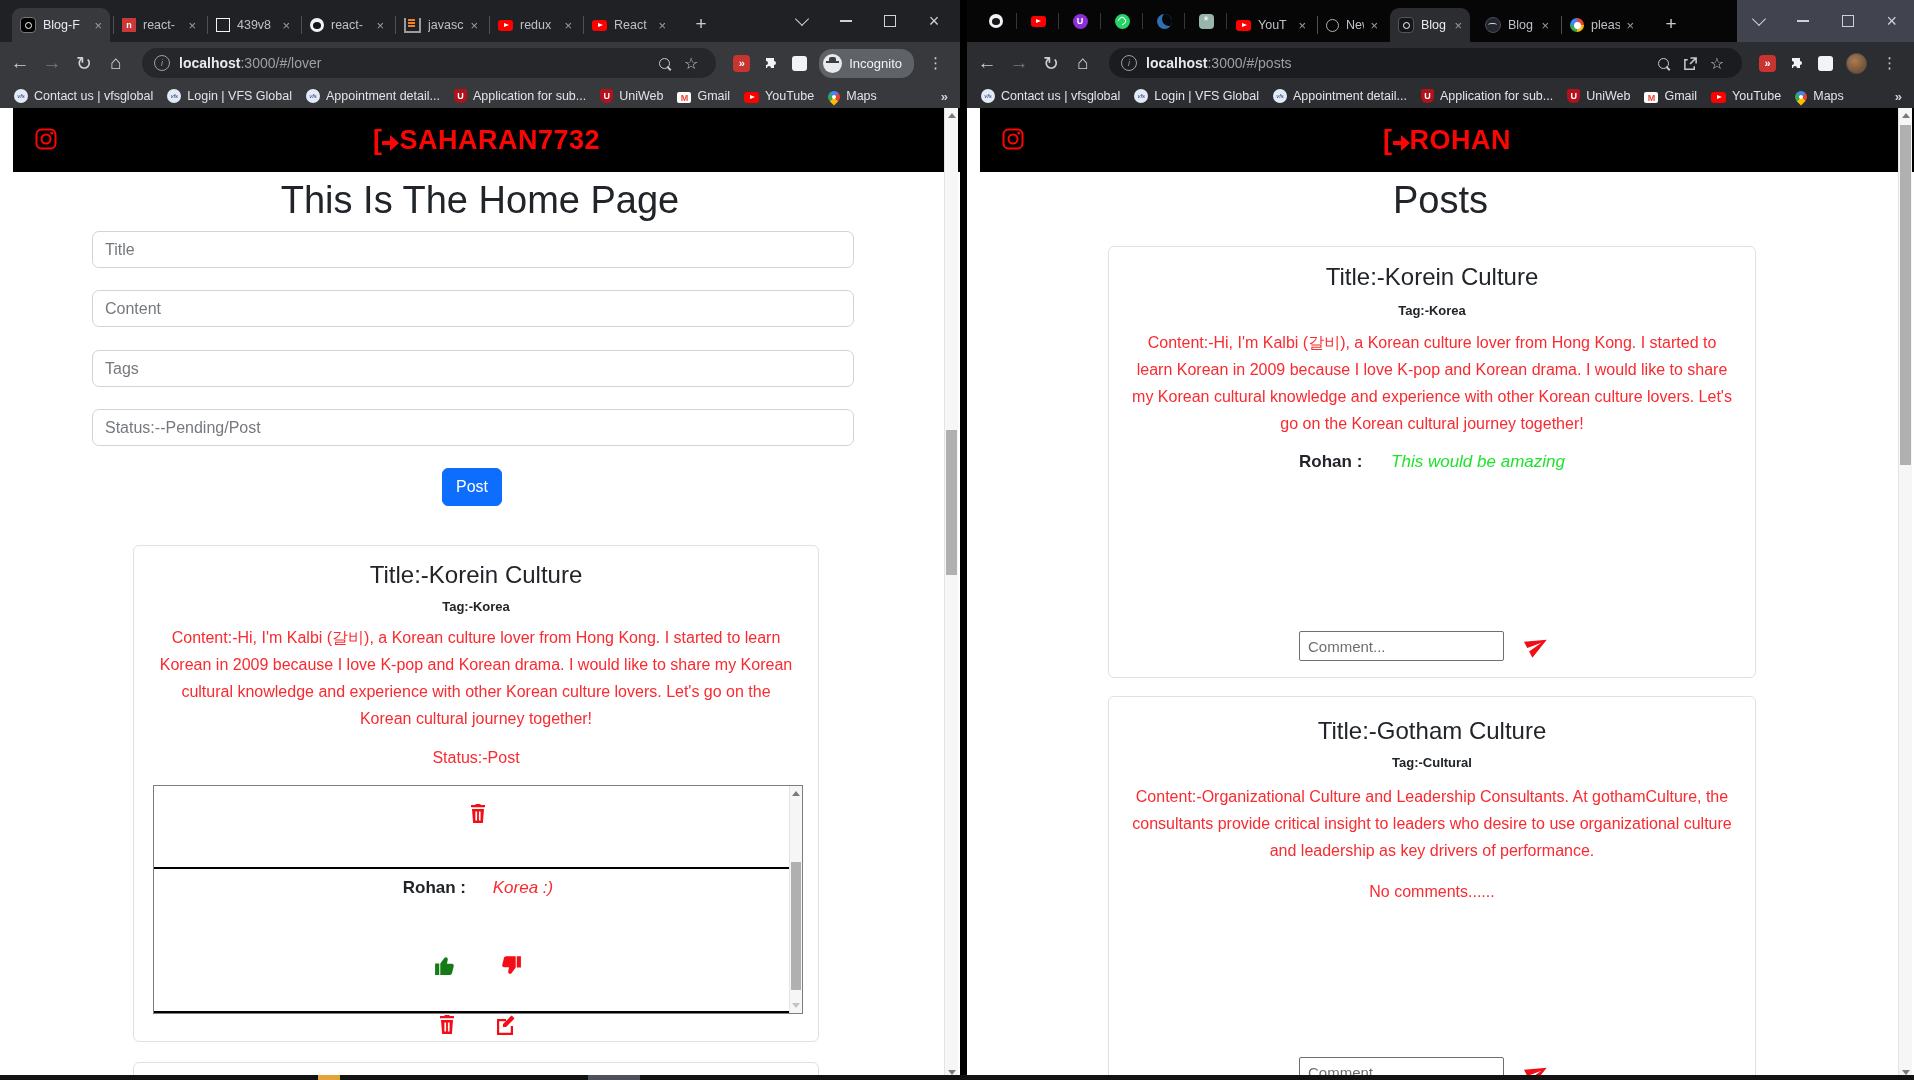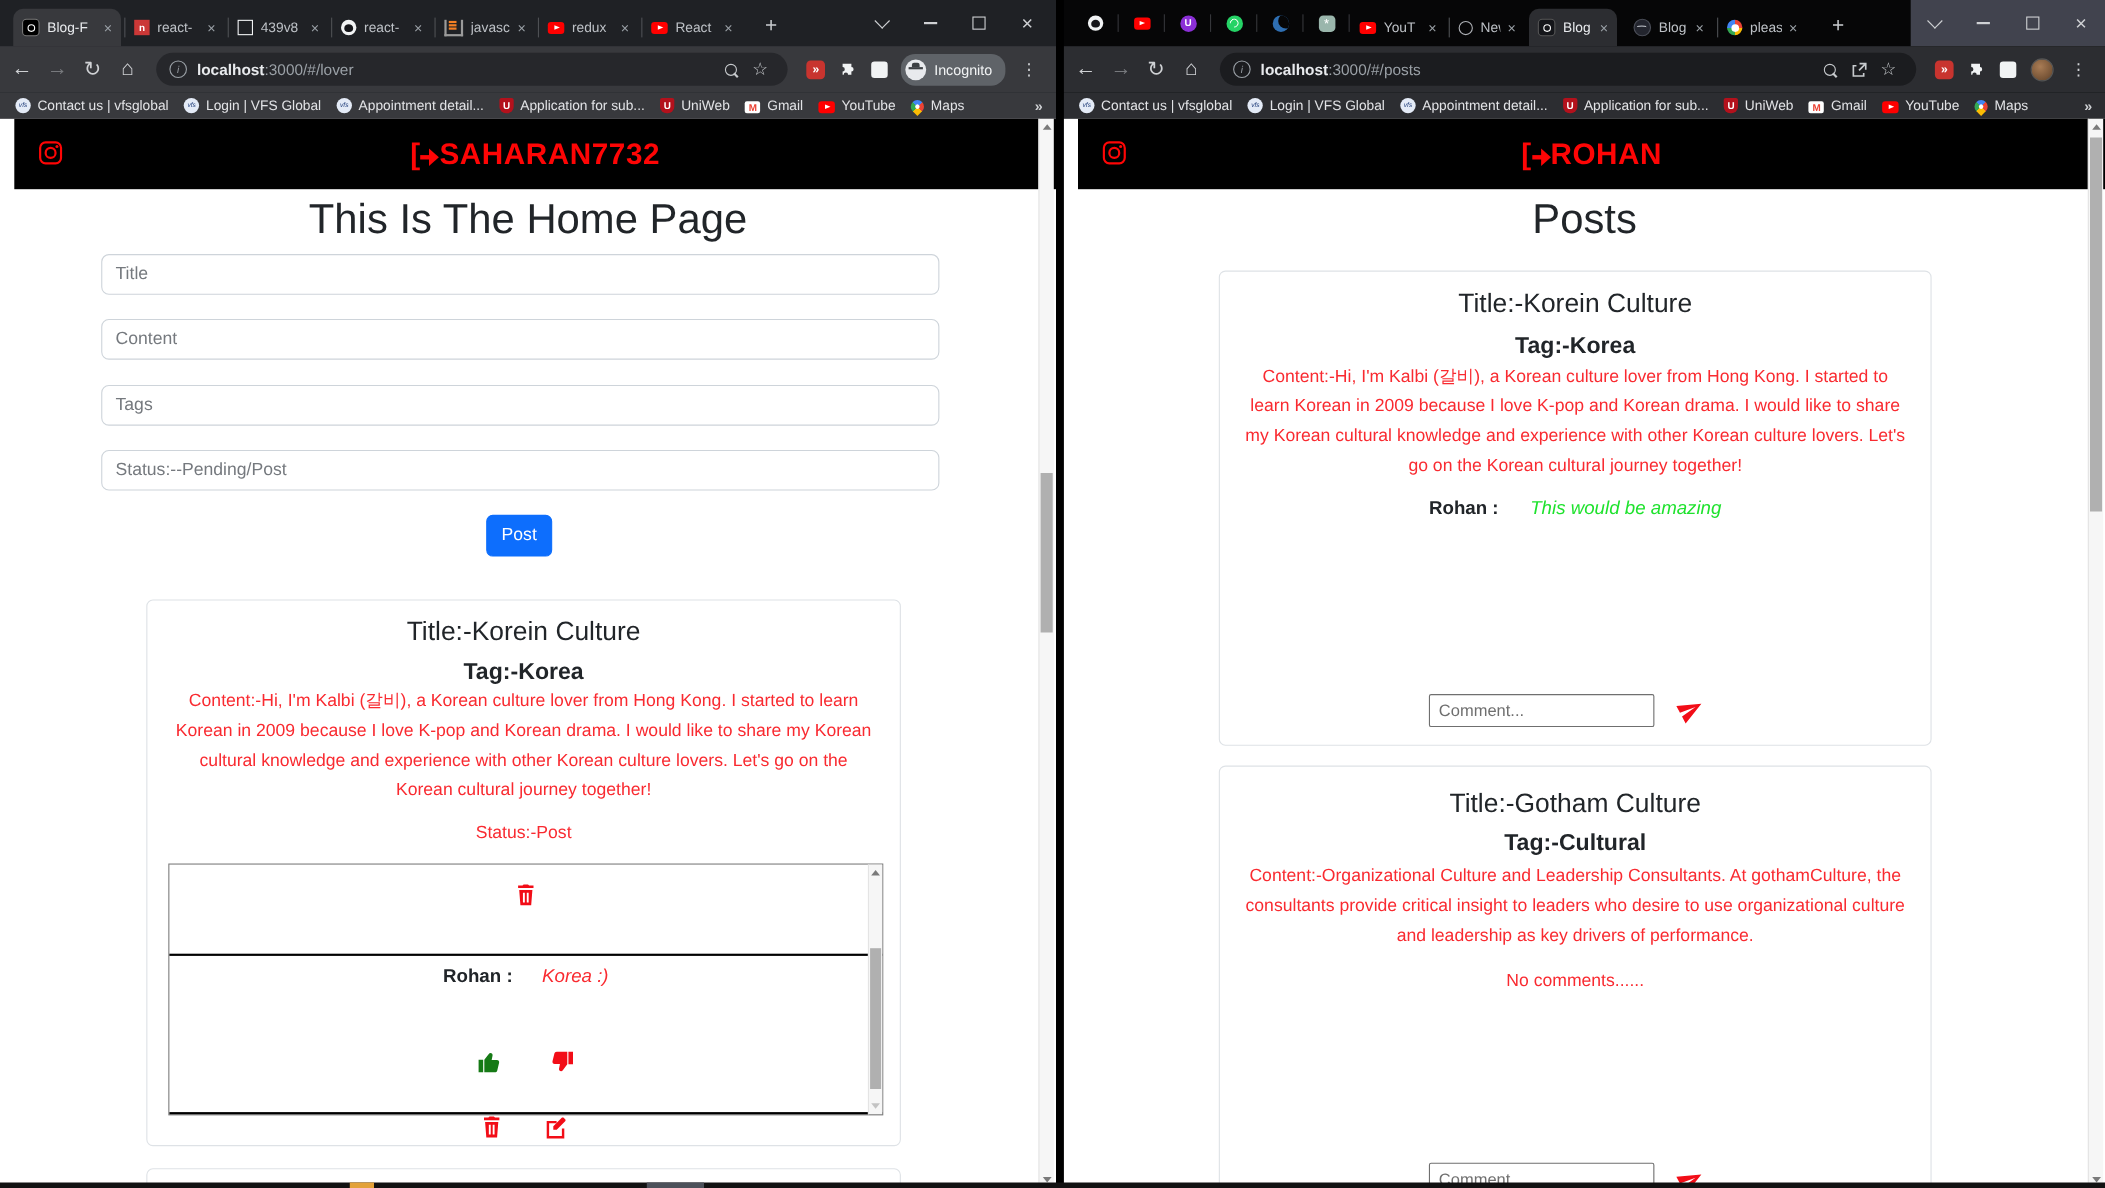--- a/index.html
+++ b/index.html
@@ -105,21 +105,21 @@
   .brand .arrow{display:inline-block;position:relative;width:17px;height:16px;vertical-align:-2px;}
   .brand .arrow::before{content:"";position:absolute;left:0;top:6px;width:9px;height:4px;background:#fe0505;}
   .brand .arrow::after{content:"";position:absolute;left:8px;top:0;border:8px solid transparent;border-left:9px solid #fe0505;}
   .pcontent{position:absolute;top:64px;left:0;right:0;bottom:0;overflow:hidden;}
   .h1{position:absolute;left:0;right:0;text-align:center;color:#212529;font-size:38px;font-weight:500;line-height:44px;}
   .finput{position:absolute;height:37px;border:1px solid #ced4da;border-radius:7px;box-sizing:border-box;padding:0 12px;font-size:16px;color:#6d28d9;font-family:"Liberation Sans",sans-serif;outline:none;}
   .finput::placeholder{color:#75797e;opacity:1;}
   .postbtn{position:absolute;width:60px;height:38px;background:#0d6efd;border:1px solid #0d6efd;border-radius:6px;color:#fff;font-size:16px;font-family:"Liberation Sans",sans-serif;}
   .card{position:absolute;border:1px solid #dee2e6;border-radius:6px;background:#fff;box-sizing:border-box;}
   .card .ttl{position:absolute;left:0;right:0;text-align:center;font-size:24px;font-weight:500;color:#212529;}
-  .card .tag{position:absolute;left:0;right:0;text-align:center;font-size:21px;font-weight:bold;color:#212529;}
+  .card .tag{position:absolute;left:0;right:0;text-align:center;font-size:13px;font-weight:bold;color:#212529;}
   .card .body{position:absolute;left:0;right:0;text-align:center;font-size:16px;line-height:27px;color:#f92a30;}
   .card .statusline{position:absolute;left:0;right:0;text-align:center;font-size:16px;color:#f92a30;}
   .cmt-container{position:absolute;border:1px solid #7d7d7d;background:#fff;}
   .cmt-item{position:absolute;left:0;right:0;bottom:0;border-top:2.5px solid #000;border-bottom:2.5px solid #000;box-sizing:border-box;}
   .authorline{position:absolute;left:0;right:0;text-align:center;font-size:17px;color:#212529;}
   .authorline .an{font-weight:bold;}
   .cmt-red{color:#f92a30;font-style:italic;margin-left:22px;}
   .cmt-green{color:#1ee22d;font-style:italic;margin-left:24px;}
   .iconrow{position:absolute;left:0;right:0;display:flex;justify-content:center;gap:34px;}
   .sb{position:absolute;background:#f6f6f6;border-left:1px solid #e4e4e4;}

